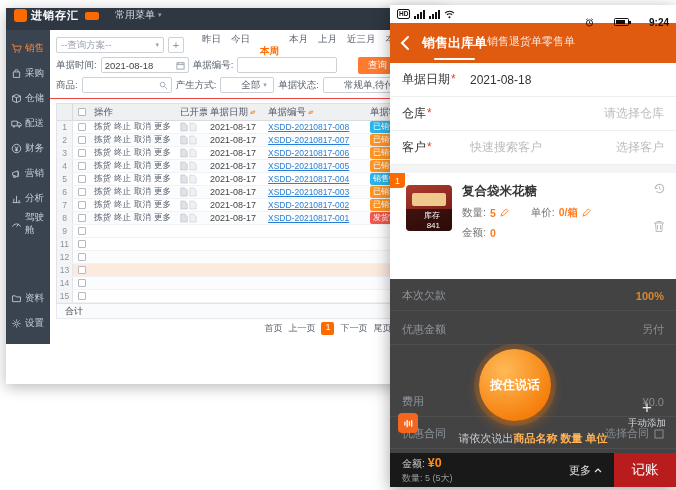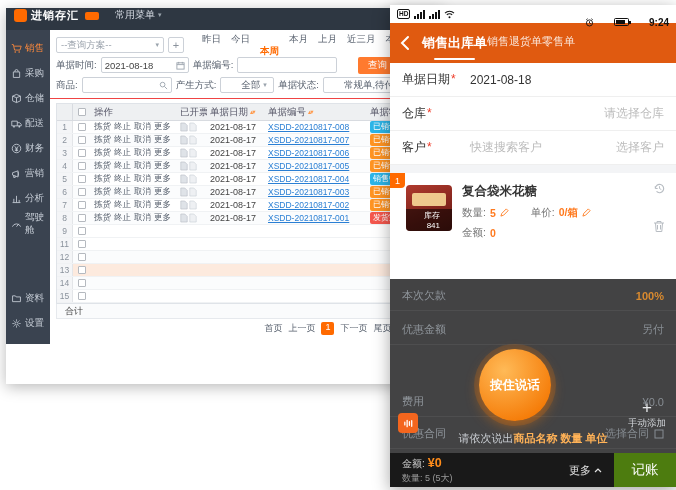--- a/index.html
+++ b/index.html
@@ -154,21 +154,21 @@
   .vic { position:absolute; left:8px; top:134px; width:20px; height:20px; border-radius:4px; background:#f4661e;
          display:flex; align-items:center; justify-content:center; cursor:pointer; }
 
   .bottombar { position:absolute; left:0; right:0; bottom:0; height:34px; background:#191919;
                display:flex; align-items:center; padding-left:12px; }
   .bb-left { display:flex; flex-direction:column; gap:1px; }
   .bb-l1 { font-size:10px; color:#d0d0d0; display:flex; align-items:baseline; gap:3px; }
   .bb-amt { color:#ff8c1a; font-size:12.5px; font-weight:bold; }
   .bb-l2 { font-size:9px; color:#9a9a9a; }
   .bb-more { margin-left:auto; margin-right:12px; color:#e2e2e2; font-size:11px; display:flex; align-items:center; gap:3px; cursor:pointer; }
-  .bb-submit { width:62px; height:100%; background:#4d7c0f; border:none; color:#fff; font-size:13.5px;
+  .bb-submit { width:62px; height:100%; background:#b91c1c; border:none; color:#fff; font-size:13.5px;
                display:flex; align-items:center; justify-content:center; cursor:pointer; }
 </style>
 </head>
 <body>
 
 <div class="stage">
 
   <section class="desktop">
     <div class="titlebar">
       <div class="logo">

